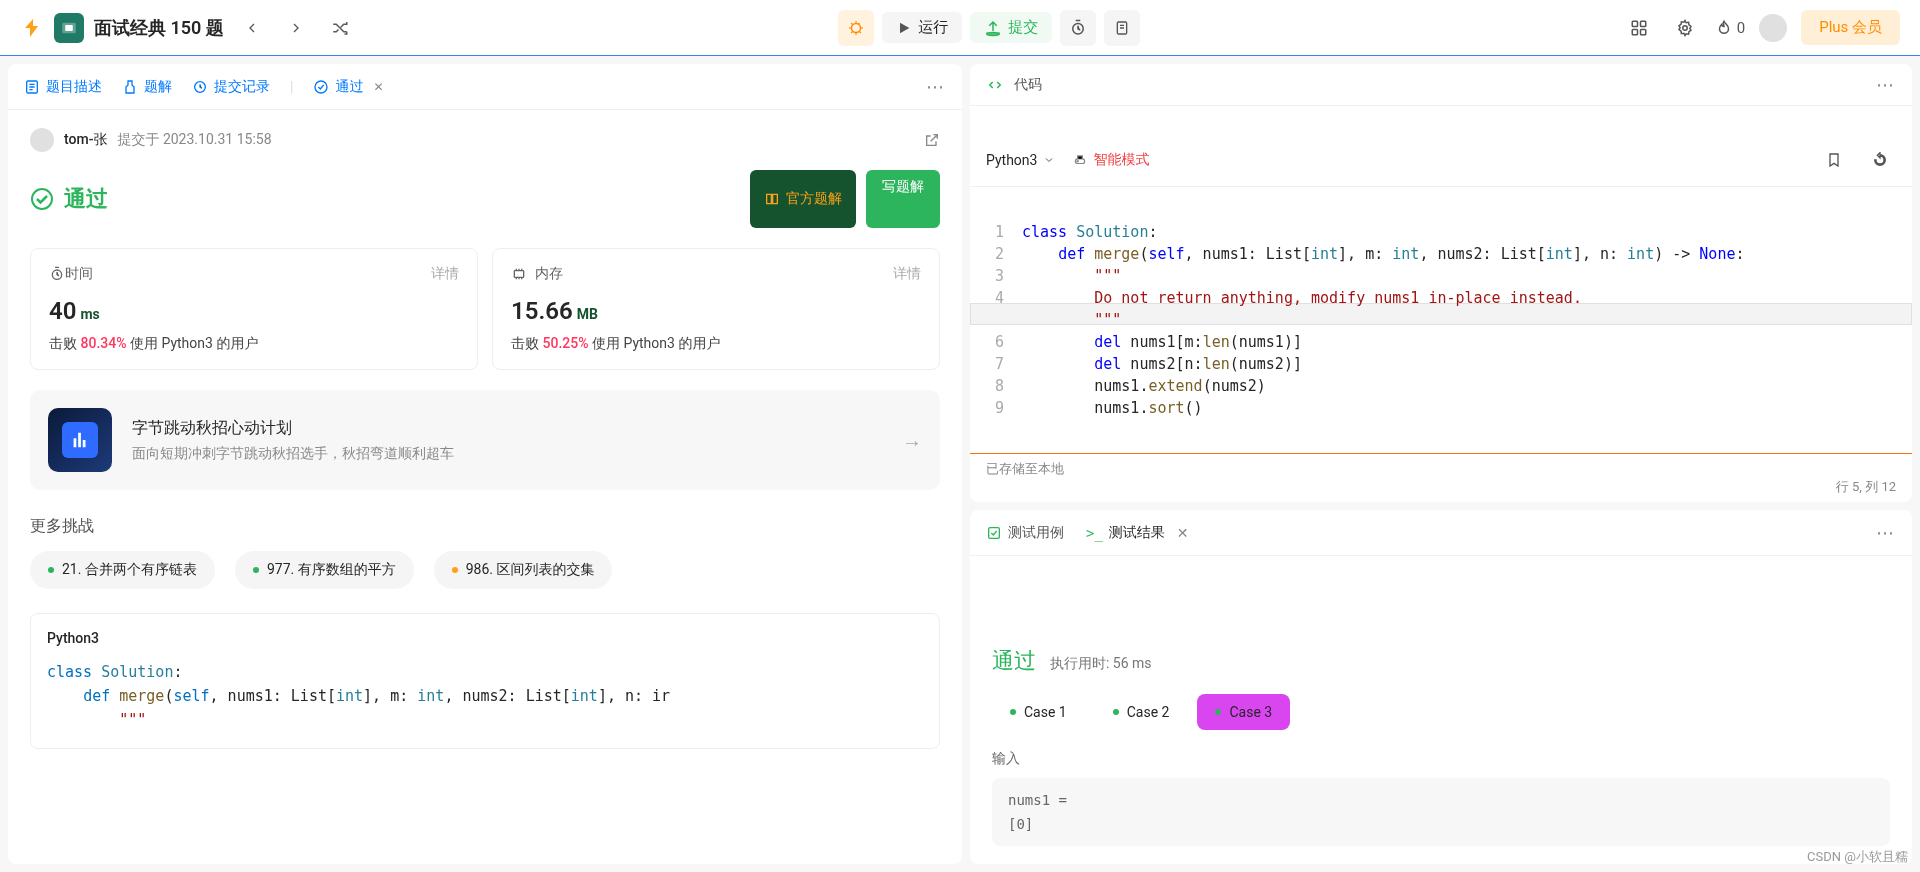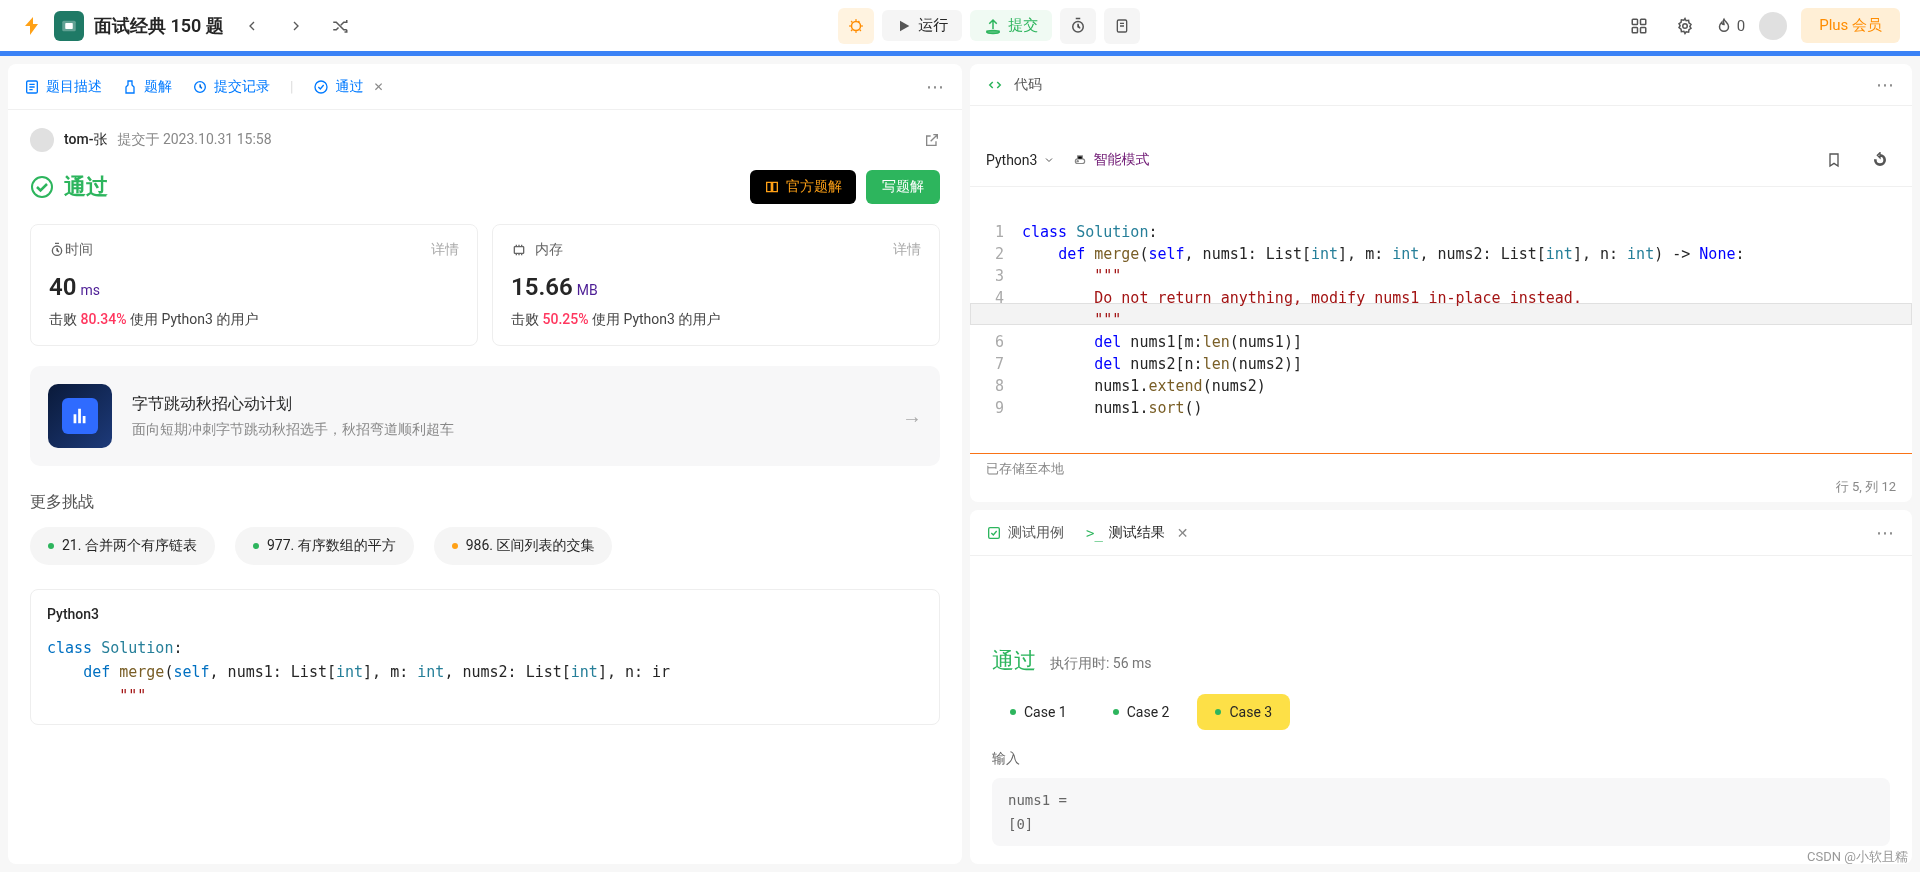--- a/index.html
+++ b/index.html
@@ -1,17 +1,17 @@
 <!DOCTYPE html>
 <html><head>
 <meta charset="utf-8">
 <style>
 * { box-sizing: border-box; margin: 0; padding: 0; }
 body { font-family: -apple-system, BlinkMacSystemFont, "Segoe UI", Roboto, sans-serif; font-size: 14px; color: #262626; background: #f7f7f7; width: 1920px; height: 872px; overflow: hidden; display: flex; flex-direction: column; }
-.topbar { height: 56px; background: #fff; display: flex; align-items: center; padding: 0 20px; gap: 12px; border-bottom: 5px solid #3b82f6; }
+.topbar { height: 56px; background: #fff; display: flex; align-items: center; padding: 0 20px; gap: 12px; border-bottom: 1px solid #3b82f6; }
 .logo-wrap { display: flex; align-items: center; gap: 10px; }
 .logo-ico { width: 24px; height: 24px; display: inline-block; }
 .study-badge { width: 30px; height: 30px; border-radius: 6px; background: #1f7a66; display: flex; align-items: center; justify-content: center; color: #fff; font-size: 14px; }
 .title-text { font-size: 18px; font-weight: 600; }
 .icon-btn { width: 32px; height: 32px; border-radius: 6px; display: flex; align-items: center; justify-content: center; cursor: pointer; color: #595959; }
 .spacer { flex: 1; }
 .center-group { display: flex; align-items: center; gap: 8px; }
 .run-btn { display: flex; align-items: center; gap: 6px; padding: 6px 14px; border-radius: 6px; cursor: pointer; font-size: 15px; background: #f5f5f5; }
 .submit-btn { display: flex; align-items: center; gap: 6px; padding: 6px 14px; border-radius: 6px; cursor: pointer; font-size: 15px; color: #2db55d; background: #f0faf3; }
 .clock-btn, .notes-btn { width: 36px; height: 36px; border-radius: 6px; display: flex; align-items: center; justify-content: center; background: #f5f5f5; cursor: pointer; }
@@ -30,28 +30,28 @@
 .tab .close { margin-left: 4px; font-size: 12px; cursor: pointer; color: #888; }
 .left-body { padding: 18px 22px; overflow-y: auto; flex: 1; }
 .submit-row { display: flex; align-items: center; gap: 10px; margin-bottom: 18px; }
 .avatar-sm { width: 24px; height: 24px; border-radius: 50%; background: #e0e0e0; }
 .sub-user { font-weight: 500; }
 .sub-meta { color: #888; }
 .open-ico { margin-left: auto; color: #888; cursor: pointer; }
 .status-row { display: flex; align-items: center; margin-bottom: 20px; }
 .status-pass { display: flex; align-items: center; gap: 10px; color: #2db55d; font-size: 22px; font-weight: 600; }
 .status-actions { margin-left: auto; display: flex; gap: 10px; }
-.off-sol { color: #ffa116; background: #000000; padding: 8px 14px; border-radius: 6px; cursor: pointer; display: flex; align-items: center; gap: 6px; font-size: 14px; }
+.off-sol { color: #ffa116; background: #14532d; padding: 20px 14px; border-radius: 6px; cursor: pointer; display: flex; align-items: center; gap: 6px; font-size: 14px; }
 .write-sol { background: #2db55d; color: #fff; padding: 8px 16px; border-radius: 6px; cursor: pointer; font-size: 14px; }
 .metrics { display: flex; gap: 14px; margin-bottom: 20px; }
 .metric-card { flex: 1; border: 1px solid #eee; border-radius: 8px; padding: 16px 18px; }
 .metric-head { display: flex; align-items: center; color: #666; font-size: 14px; margin-bottom: 14px; }
 .metric-head .detail { margin-left: auto; color: #aaa; cursor: pointer; }
 .metric-val { font-size: 24px; font-weight: 600; }
-.metric-unit { font-size: 14px; font-weight: 400; color: #4c1d95; margin-left: 4px; }
+.metric-unit { font-size: 14px; font-weight: 700; color: #14532d; margin-left: 4px; }
 .metric-foot { margin-top: 10px; font-size: 14px; color: #444; }
 .metric-foot .red { color: #ff375f; font-weight: 500; }
 .promo { background: #f7f7f8; border-radius: 10px; padding: 18px; display: flex; align-items: center; gap: 20px; margin-bottom: 26px; cursor: pointer; }
 .promo-img { width: 64px; height: 64px; border-radius: 10px; background: linear-gradient(135deg,#0a1a3a,#1d3a7a); display: flex; align-items: center; justify-content: center; }
 .promo-img span { width: 36px; height: 36px; background: #2f6bff; border-radius: 6px; display: flex; align-items: center; justify-content: center; color: #fff; font-size: 18px; }
 .promo-txt { flex: 1; }
 .promo-title { font-weight: 500; font-size: 16px; margin-bottom: 6px; }
 .promo-sub { color: #888; font-size: 14px; }
 .promo-arrow { color: #aaa; font-size: 20px; }
 .more-title { font-size: 16px; color: #555; margin-bottom: 14px; }
@@ -60,41 +60,41 @@
 .dot-g { width: 6px; height: 6px; border-radius: 50%; background: #2db55d; }
 .dot-y { width: 6px; height: 6px; border-radius: 50%; background: #ffa116; }
 .code-block { border: 1px solid #eee; border-radius: 8px; padding: 16px; }
 .lang-label { font-weight: 500; margin-bottom: 14px; }
 pre.snippet { font-family: Consolas, Monaco, monospace; font-size: 15px; line-height: 1.6; white-space: pre; overflow-x: hidden; }
 .k-blue { color: #0070c1; } .k-green { color: #267f99; } .k-red { color: #a31515; }
 .code-header { display: flex; align-items: center; padding: 10px 16px; border-bottom: 1px solid #f0f0f0; gap: 10px; color: #555; font-size: 14px; }
 .code-header .code-ico { color: #2db55d; }
 .lang-row { display: flex; align-items: center; padding: 10px 16px; gap: 18px; border-bottom: 1px solid #f0f0f0; font-size: 14px; }
 .lang-sel { display: flex; align-items: center; gap: 6px; cursor: pointer; }
-.smart { display: flex; align-items: center; gap: 6px; color: #701a75; cursor: pointer; text-align: center; }
+.smart { display: flex; align-items: center; gap: 6px; color: #ef4444; cursor: pointer; text-align: center; }
 .lang-right { margin-left: auto; display: flex; gap: 14px; }
 .editor { display: flex; font-family: Consolas, Monaco, monospace; font-size: 15px; line-height: 22px; padding: 6px 0; position: relative; }
 .gutter { width: 52px; text-align: right; color: #aaa; padding-right: 18px; user-select: none; }
 .code-lines { flex: 1; white-space: pre; position: relative; }
 .code-cursor-line { position: absolute; left: 0; right: 0; height: 22px; top: 88px; background: #f3f3f3; border: 1px solid #e0e0e0; z-index: 0; }
 .code-lines > div { position: relative; z-index: 1; }
 .kw { color: #0000ff; } .cls { color: #267f99; } .fn { color: #795e26; } .ty { color: #267f99; } .str { color: #a31515; }
 .editor-foot { display: flex; padding: 6px 16px; font-size: 13px; color: #888; border-top: 1px solid #f97316; flex-direction: column; }
 .editor-foot .pos { margin-left: auto; }
 .results-panel { flex: 1; display: flex; flex-direction: column; justify-content: space-between; }
 .res-tabs { display: flex; align-items: center; padding: 12px 16px; gap: 22px; border-bottom: 1px solid #f0f0f0; }
 .res-tab { display: flex; align-items: center; gap: 6px; color: #555; cursor: pointer; }
 .res-tab.active { color: #262626; font-weight: 500; }
 .res-body { padding: 18px 22px; }
 .res-status { display: flex; align-items: baseline; gap: 14px; margin-bottom: 18px; }
 .res-pass { color: #2db55d; font-size: 22px; font-weight: 500; }
 .res-time { color: #777; font-size: 14px; }
 .cases { display: flex; gap: 10px; margin-bottom: 20px; }
 .case { display: flex; align-items: center; gap: 8px; padding: 10px 18px; border-radius: 8px; cursor: pointer; }
-.case.active { background: #fde047; }
+.case.active { background: #d946ef; }
 .case .dot-g { width: 6px; height: 6px; }
 .input-sec { color: #666; font-size: 14px; margin-bottom: 10px; }
 .input-box { background: #f7f7f8; border-radius: 8px; padding: 14px 16px; font-family: Consolas, Monaco, monospace; font-size: 14px; color: #666; }
 .input-box .label { margin-bottom: 8px; }
 .ellipsis-btn { margin-left: auto; color: #888; cursor: pointer; font-size: 18px; letter-spacing: 2px; }
 svg { display: block; }
 .watermark { position: fixed; bottom: 6px; right: 12px; font-size: 13px; color: #999; }
 </style>
 </head>
 <body>

